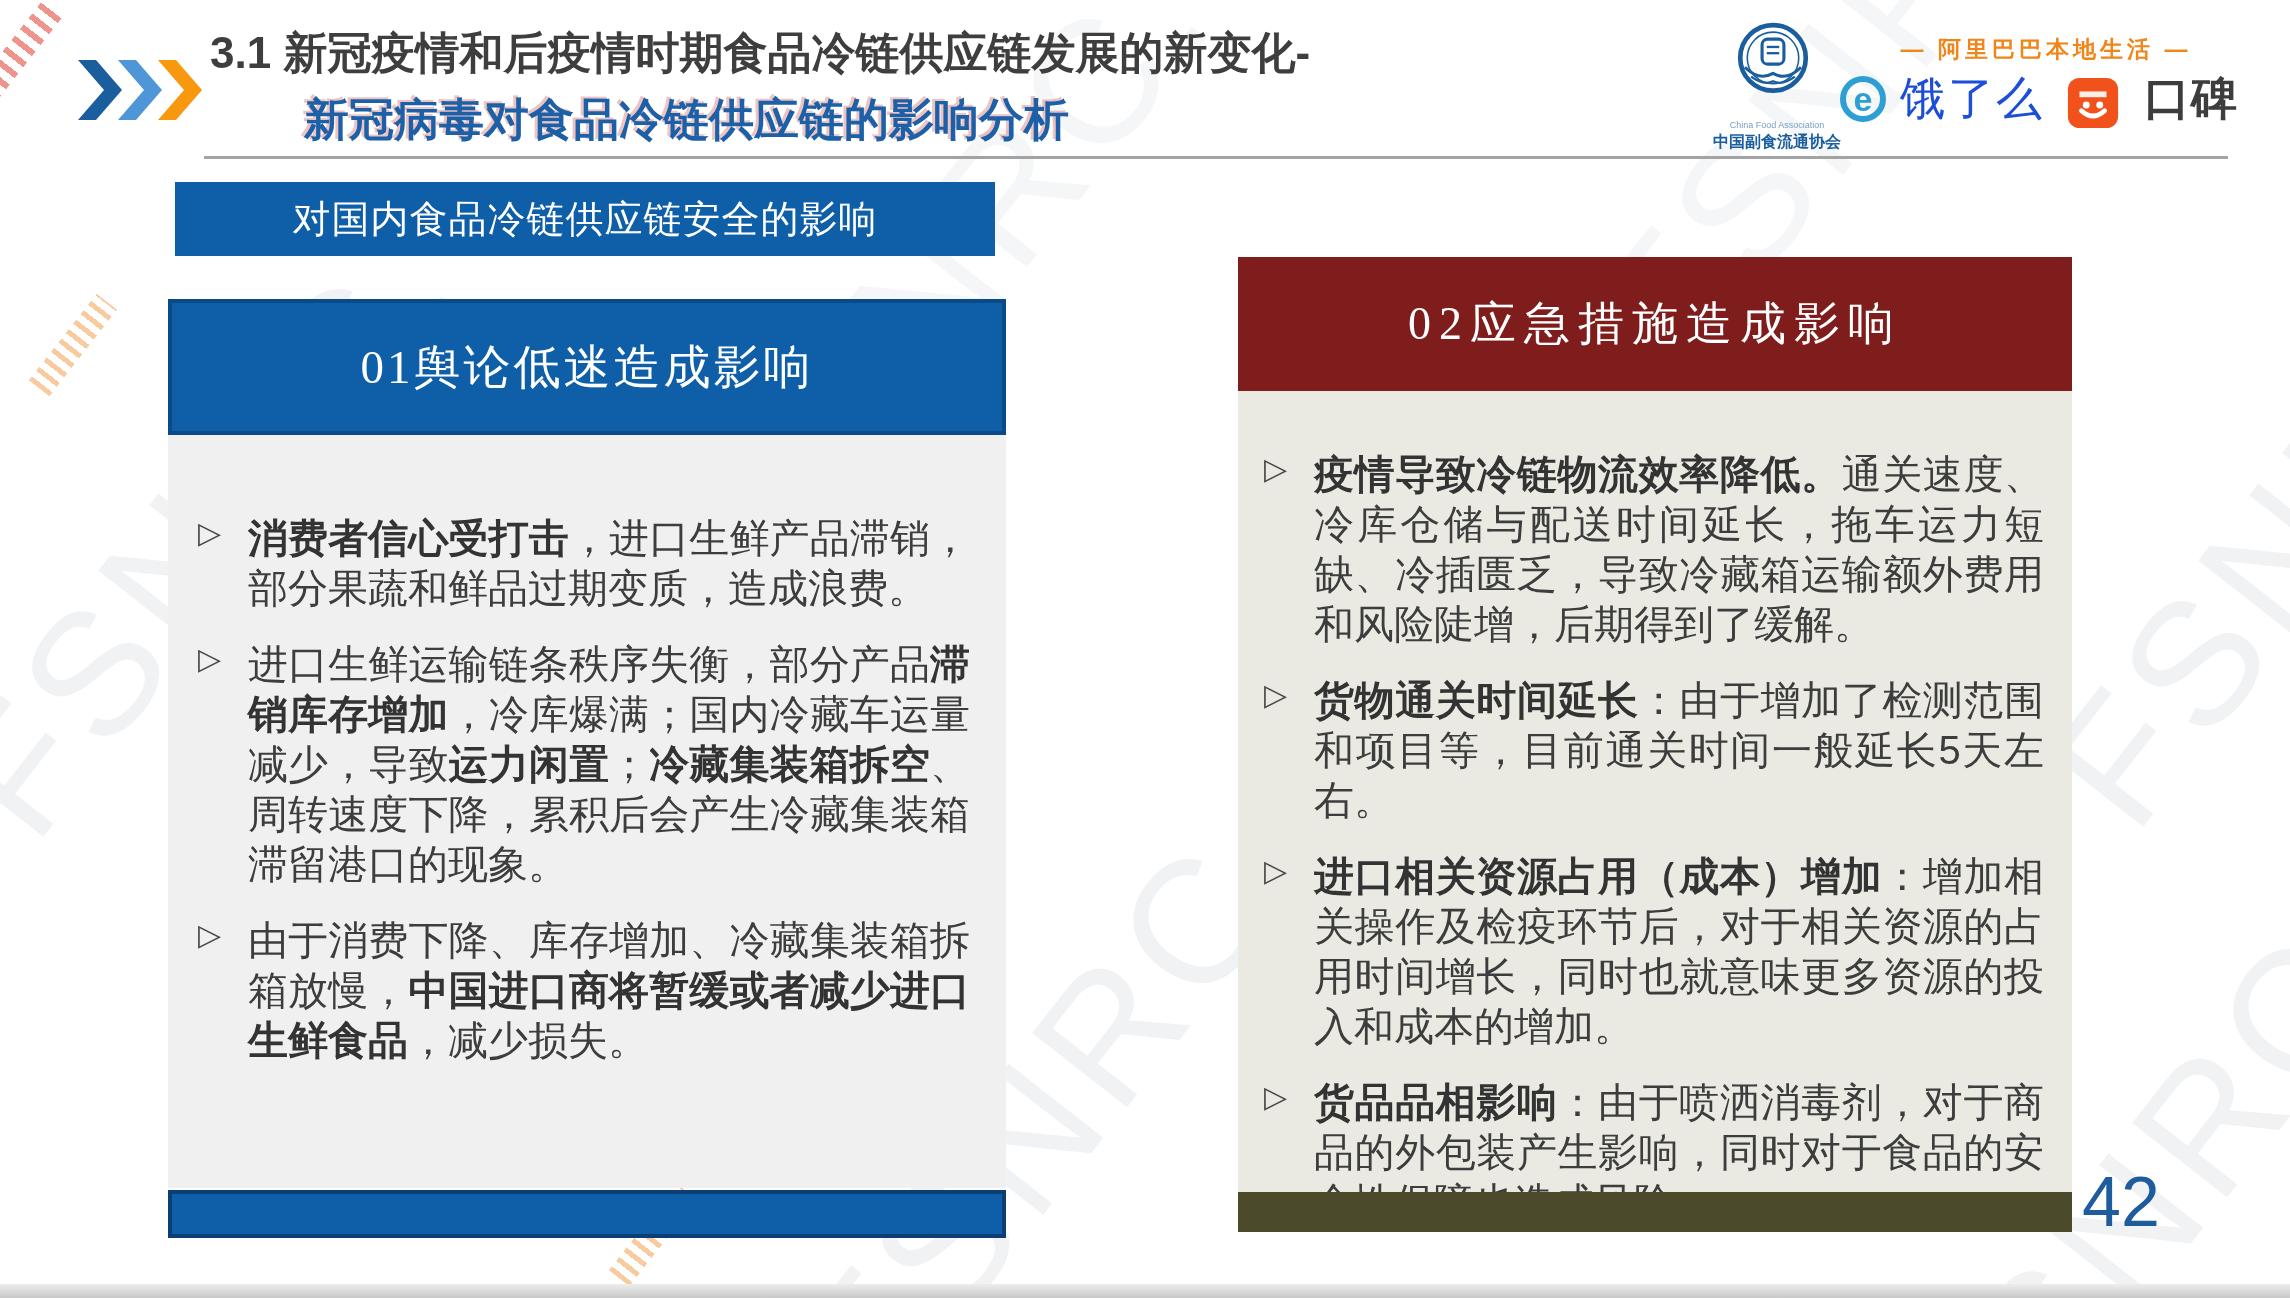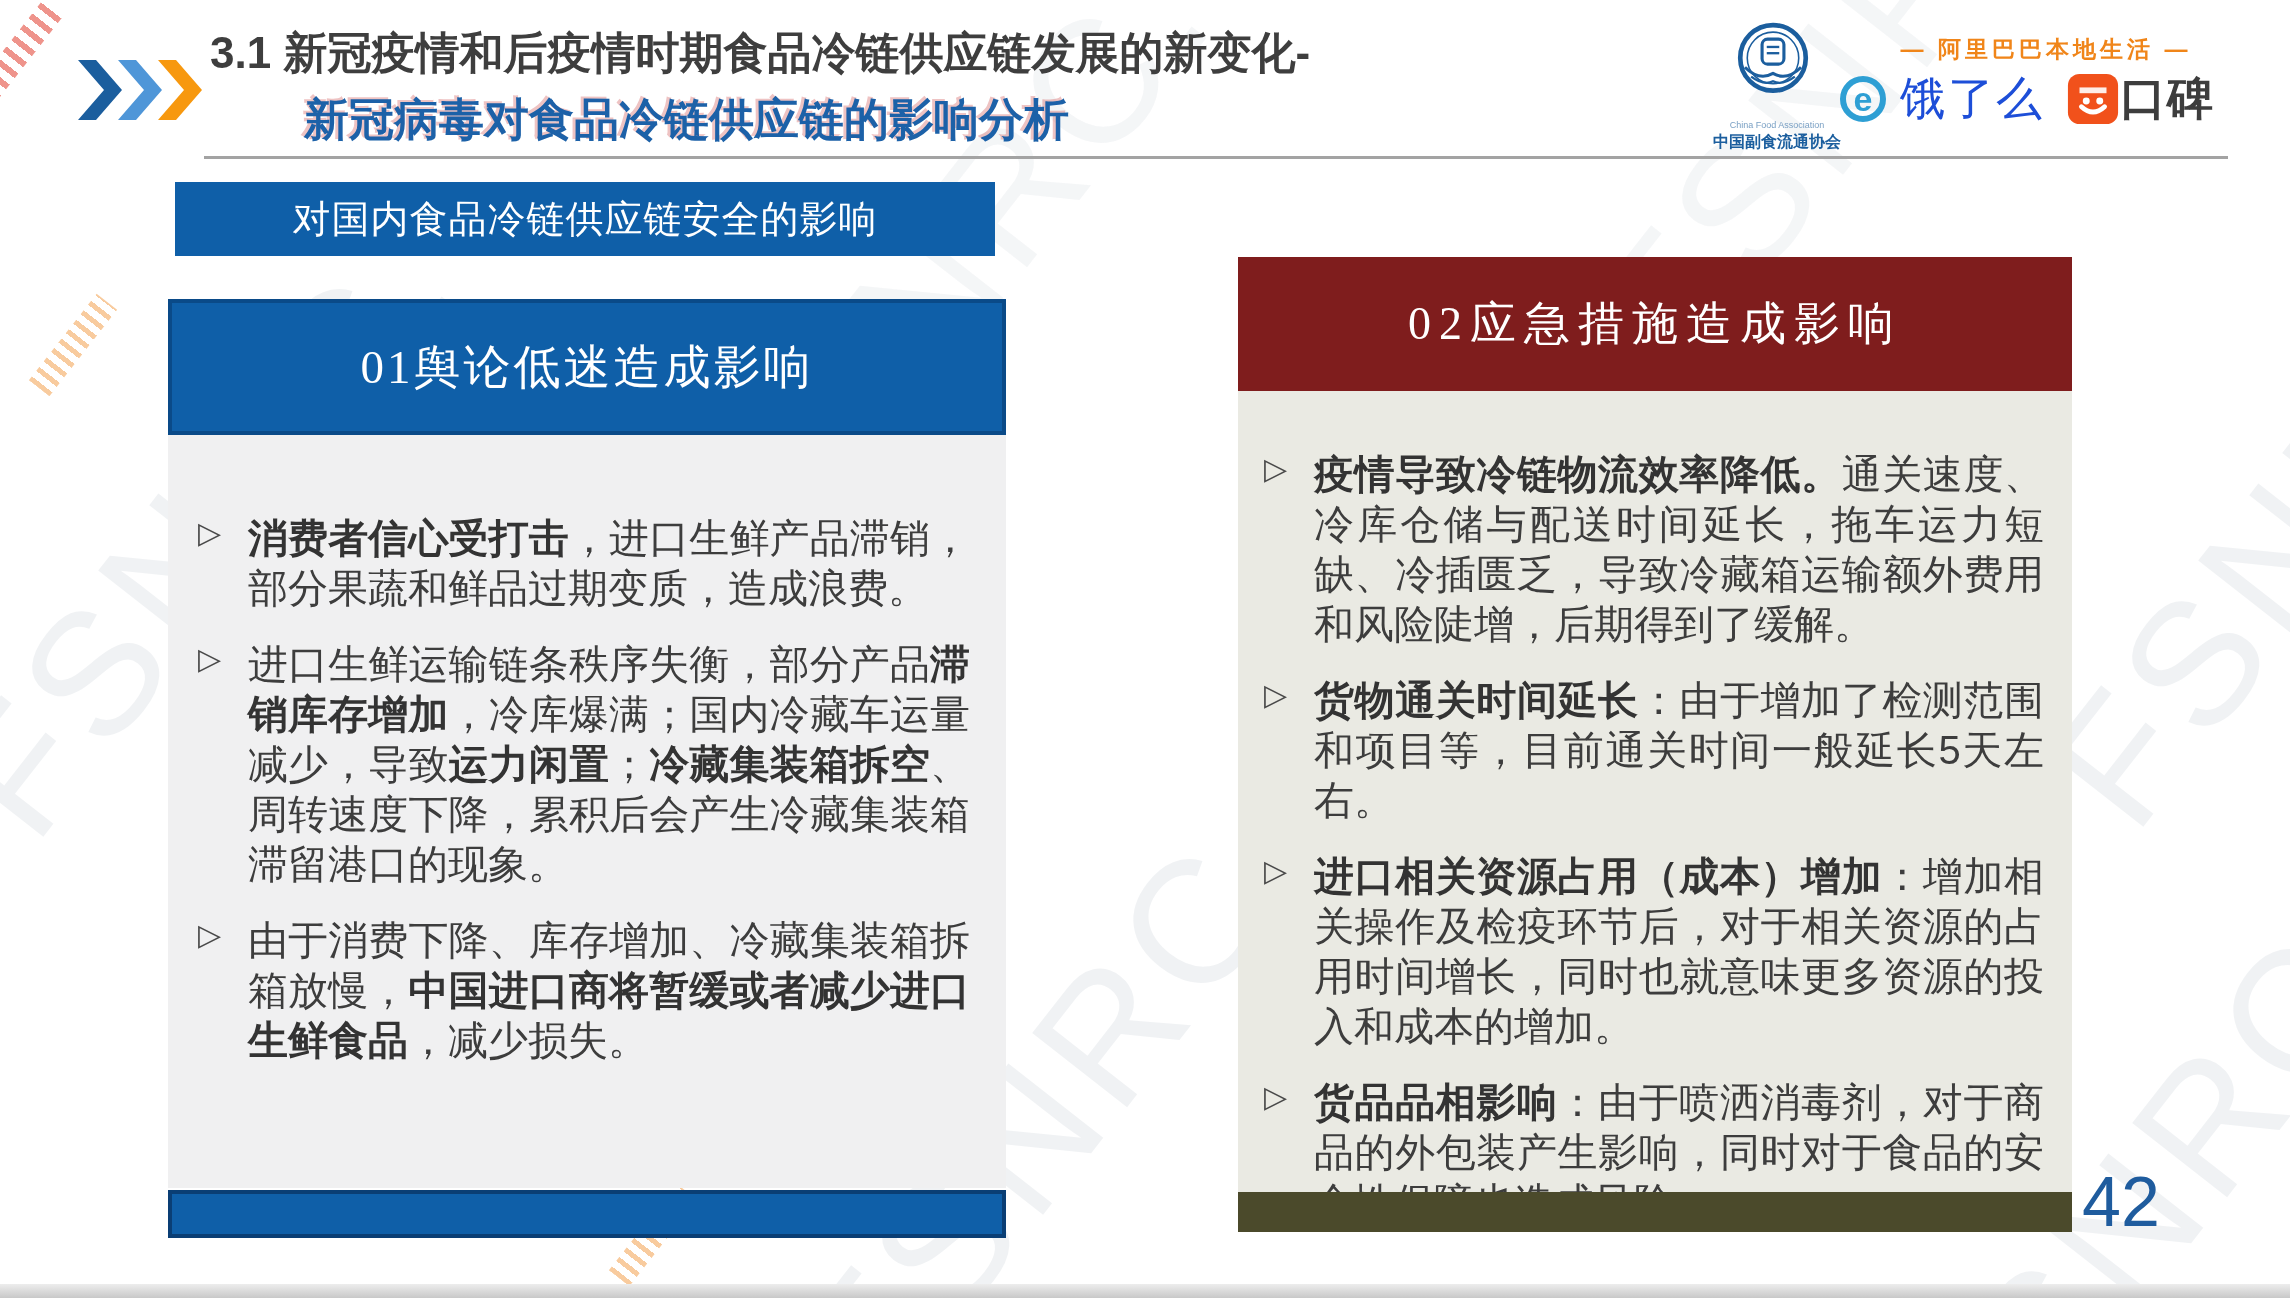--- a/index.html
+++ b/index.html
@@ -29,21 +29,21 @@
   .logo-area{position:absolute; left:1710px; top:16px; width:560px; height:120px; z-index:2;}
   .emblem{position:absolute; left:24px; top:6px;}
   .assoc-cn{position:absolute; left:0px; top:84px; width:134px; text-align:center; font-size:16px; font-weight:700; color:#1b5e9e; white-space:nowrap;margin-top:32px;}
   .assoc-en{position:absolute; left:0px; top:104px; width:134px; text-align:center; font-size:9px; color:#7aa0c4; white-space:nowrap;}
   .ali-banner{position:absolute; left:136px; top:18px; width:400px; text-align:center; font-size:23px; font-weight:700;
               color:#f08519; letter-spacing:4px; white-space:nowrap;}
   .brands{position:absolute; left:130px; top:52px; display:flex; align-items:center; gap:14px;}
   .eleme-mark{display:inline-flex; align-items:center; justify-content:center; width:46px; height:46px;
               border:6px solid #2e9fd4; border-radius:50%; color:#2e9fd4; font-size:34px; font-weight:800; box-sizing:border-box;}
   .eleme-text{font-size:46px; font-weight:400; color:#1d4ed8; letter-spacing:2px;}
-  .koubei{display:flex; align-items:center; gap:0; margin-left:8px;}
+  .koubei{display:flex; align-items:flex-end; gap:24px; margin-left:8px;}
   .koubei-text{font-size:46px; font-weight:800; color:#3d3d3d; letter-spacing:1px;}
 
   
   .section-label{
     position:absolute; left:175px; top:182px; width:820px; height:74px; background:#0f5fa8;
     color:#ffffff; font-size:38px; letter-spacing:1px; display:flex; align-items:center; justify-content:center;
     z-index:2;
   }
   
   .panel-header{

